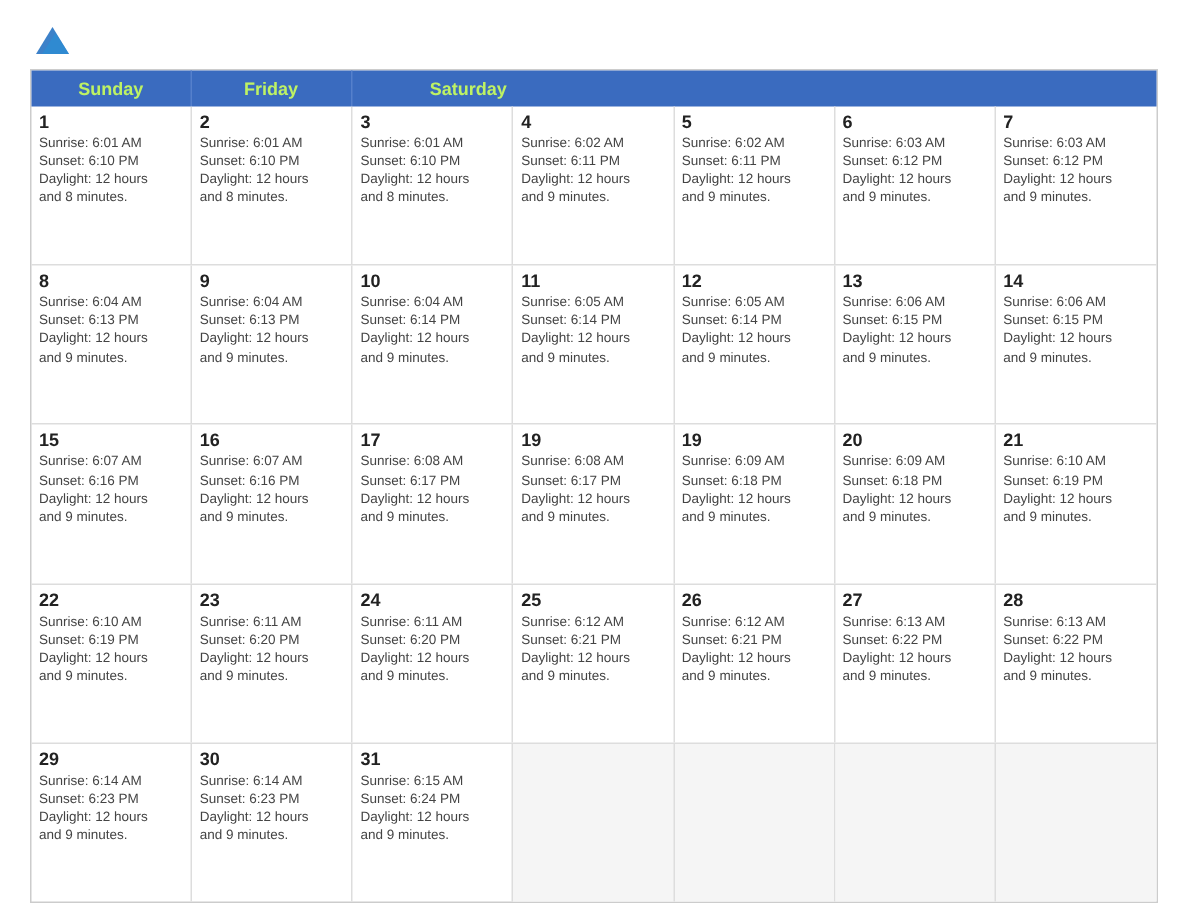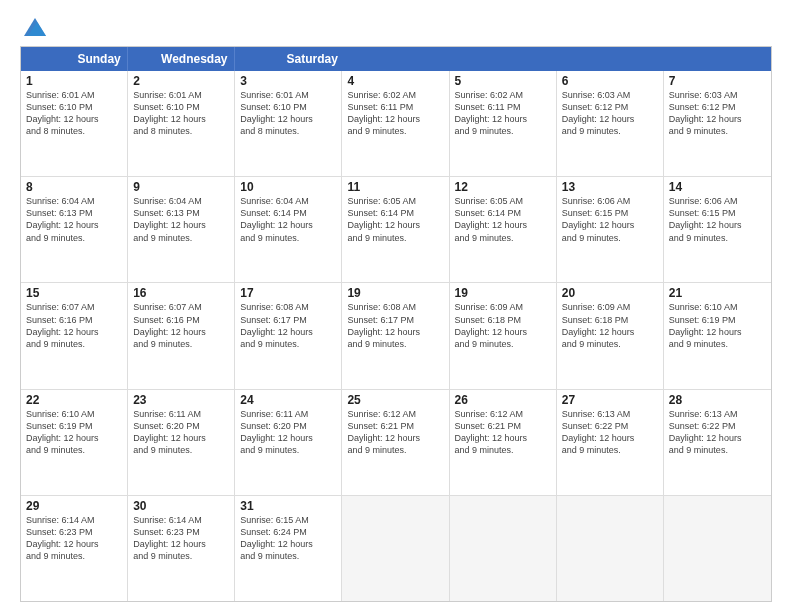--- a/index.html
+++ b/index.html
@@ -66,25 +66,25 @@
       display: flex;
       flex-direction: column;
       border: 1px solid #ccc;
     }
     .cal-header {
       display: grid;
       grid-template-columns: repeat(7, 1fr);
       background: #3a6bbf;
     }
     .cal-header-cell {
-      color: #ffffff;
+      color: #bef264;
       font-weight: bold;
       font-size: 12px;
       padding: 5px 6px;
-      text-align: right;
+      text-align: center;
       border-right: 1px solid #5580cc;
     }
     .cal-header-cell:last-child { border-right: none; margin-left: 46px; }
     .cal-body {
       flex: 1;
       display: flex;
       flex-direction: column;
     }
     .cal-row {
       display: grid;
@@ -135,21 +135,21 @@
     </div>
     <div class="title-block">
       <div class="month-title"></div>
       <div class="subtitle"></div>
     </div>
   </div>
 
   <div class="calendar">
     <div class="cal-header" id="cal-header">
         <div class="cal-header-cell">Sunday</div>
-        <div class="cal-header-cell">Wednesday</div>
+        <div class="cal-header-cell">Friday</div>
         <div class="cal-header-cell">Saturday</div>
       </div>
     <div class="cal-body" id="cal-body">
         <div class="cal-row">
           <div class="cal-cell">
             <span class="day-num">1</span>
             <span class="cell-line">Sunrise: 6:01 AM</span>
             <span class="cell-line">Sunset: 6:10 PM</span>
             <span class="cell-line">Daylight: 12 hours</span>
             <span class="cell-line">and 8 minutes.</span>

